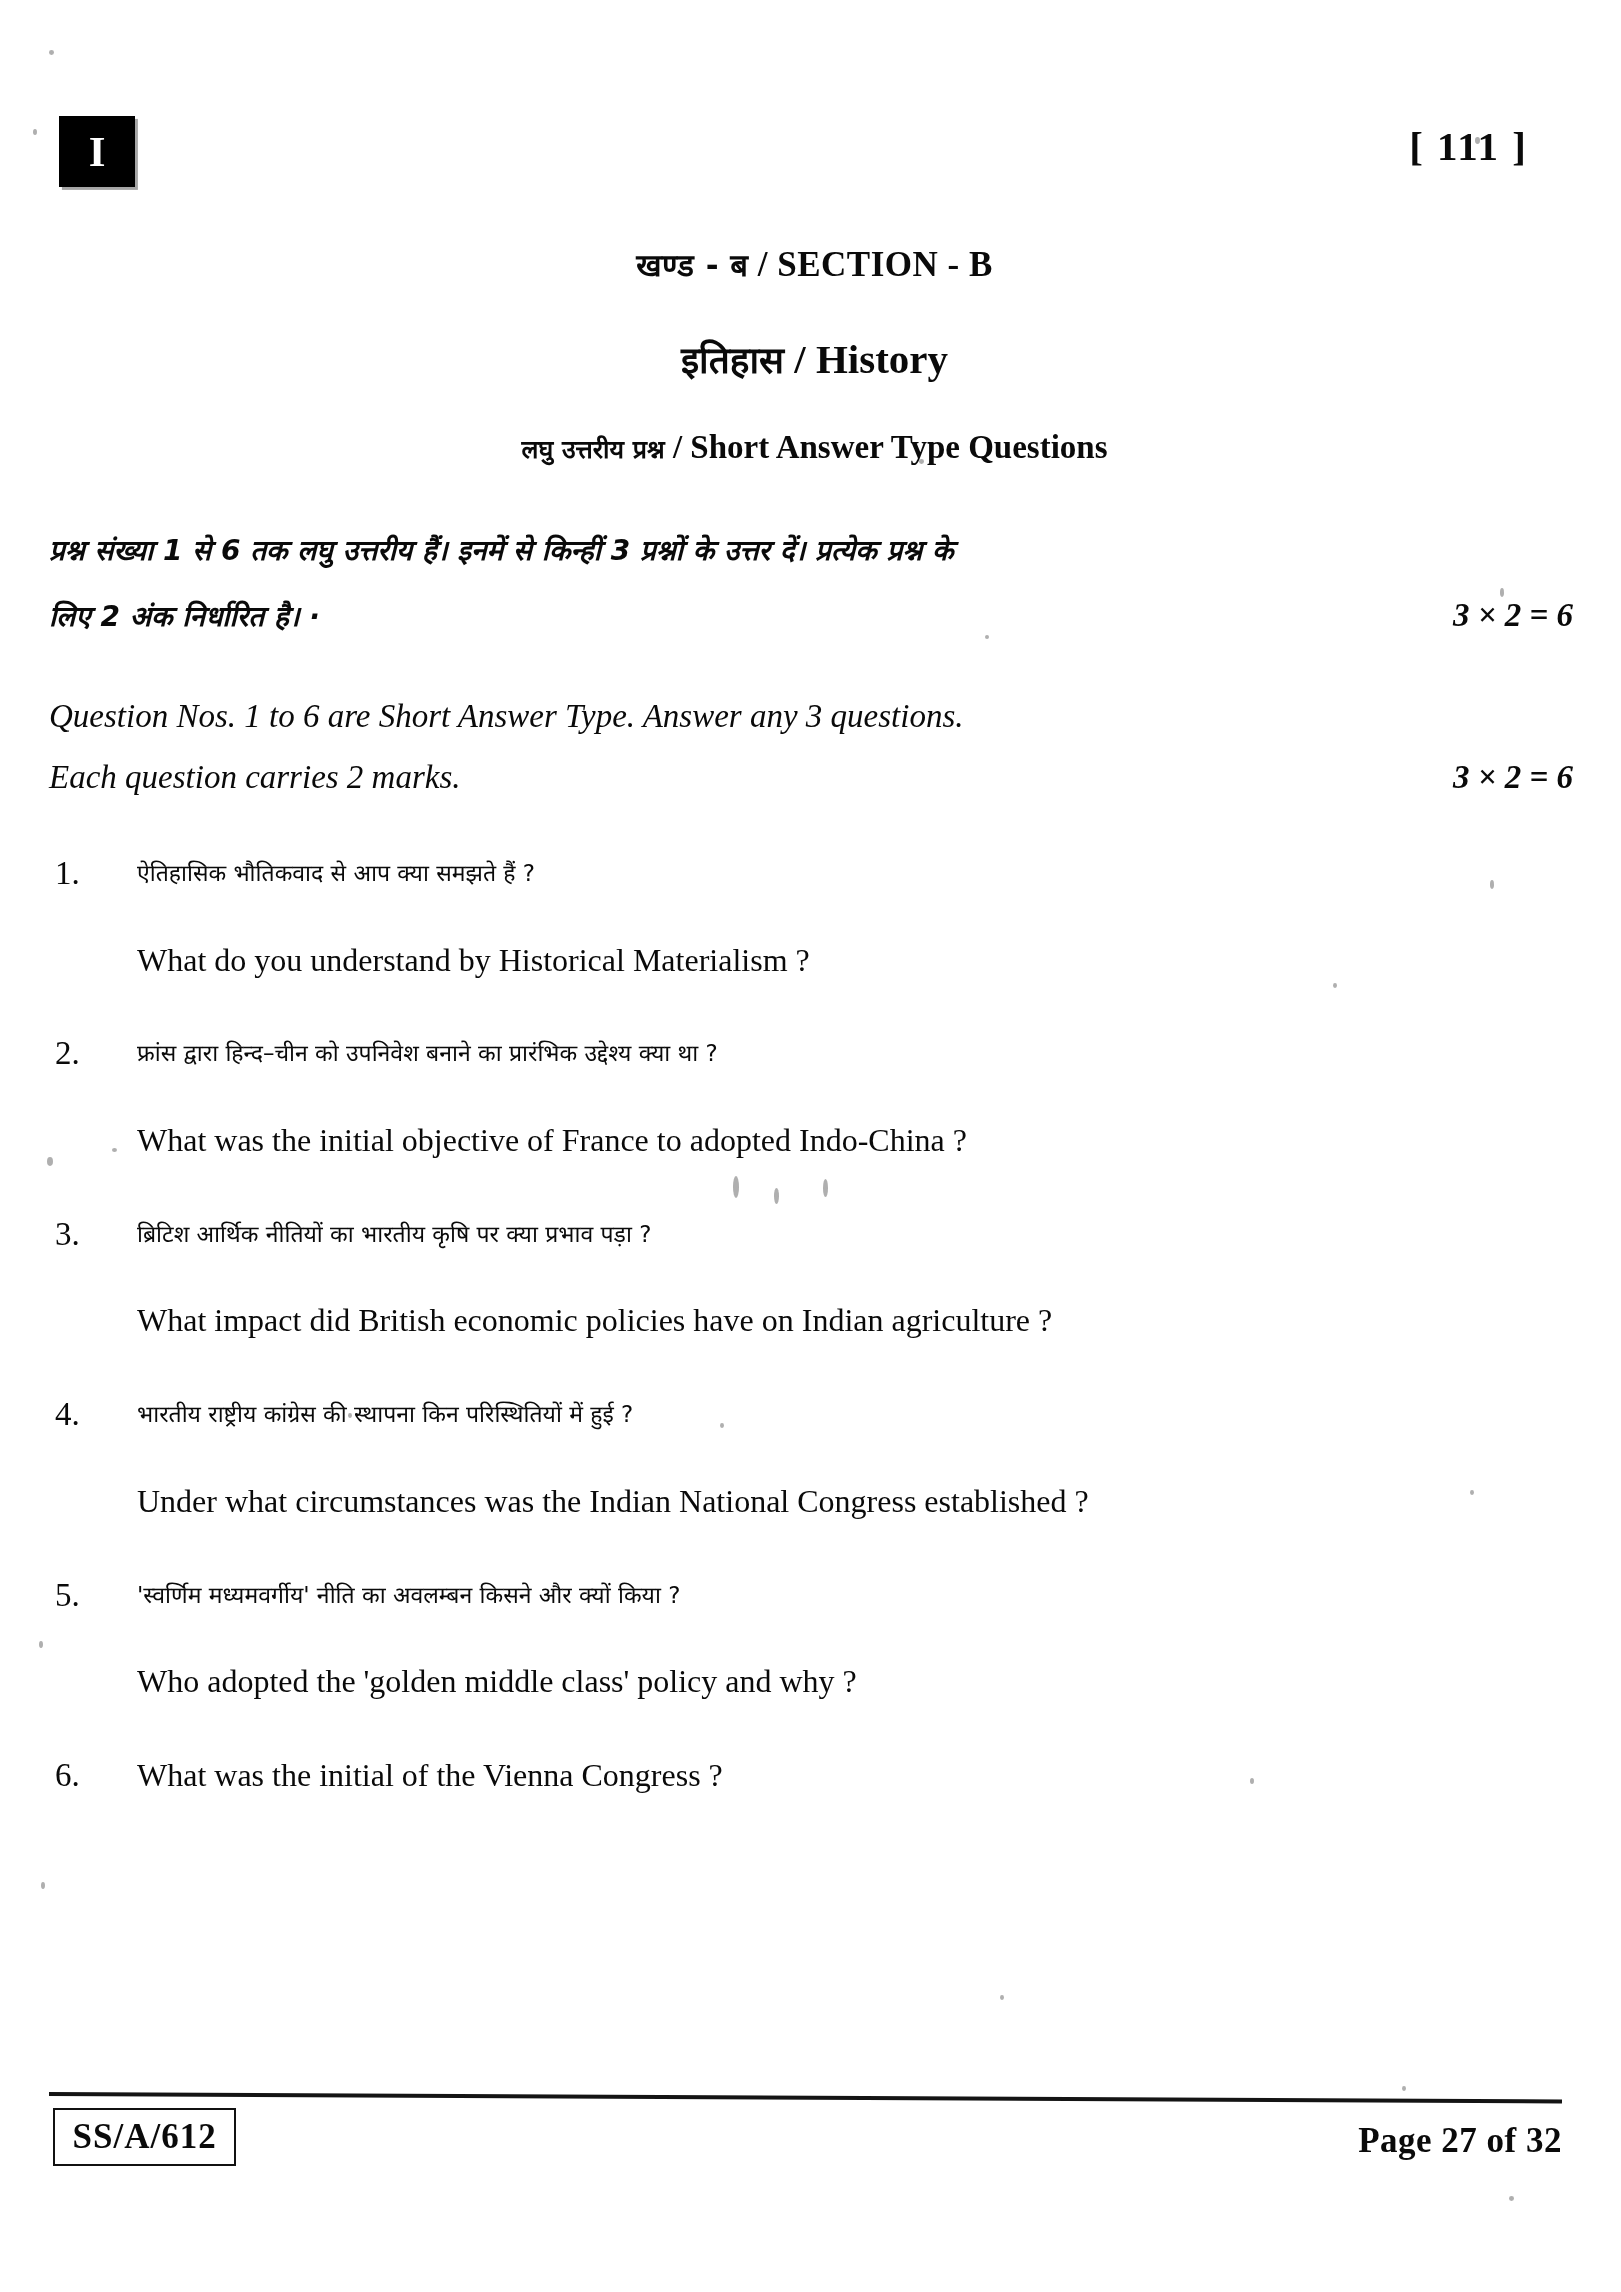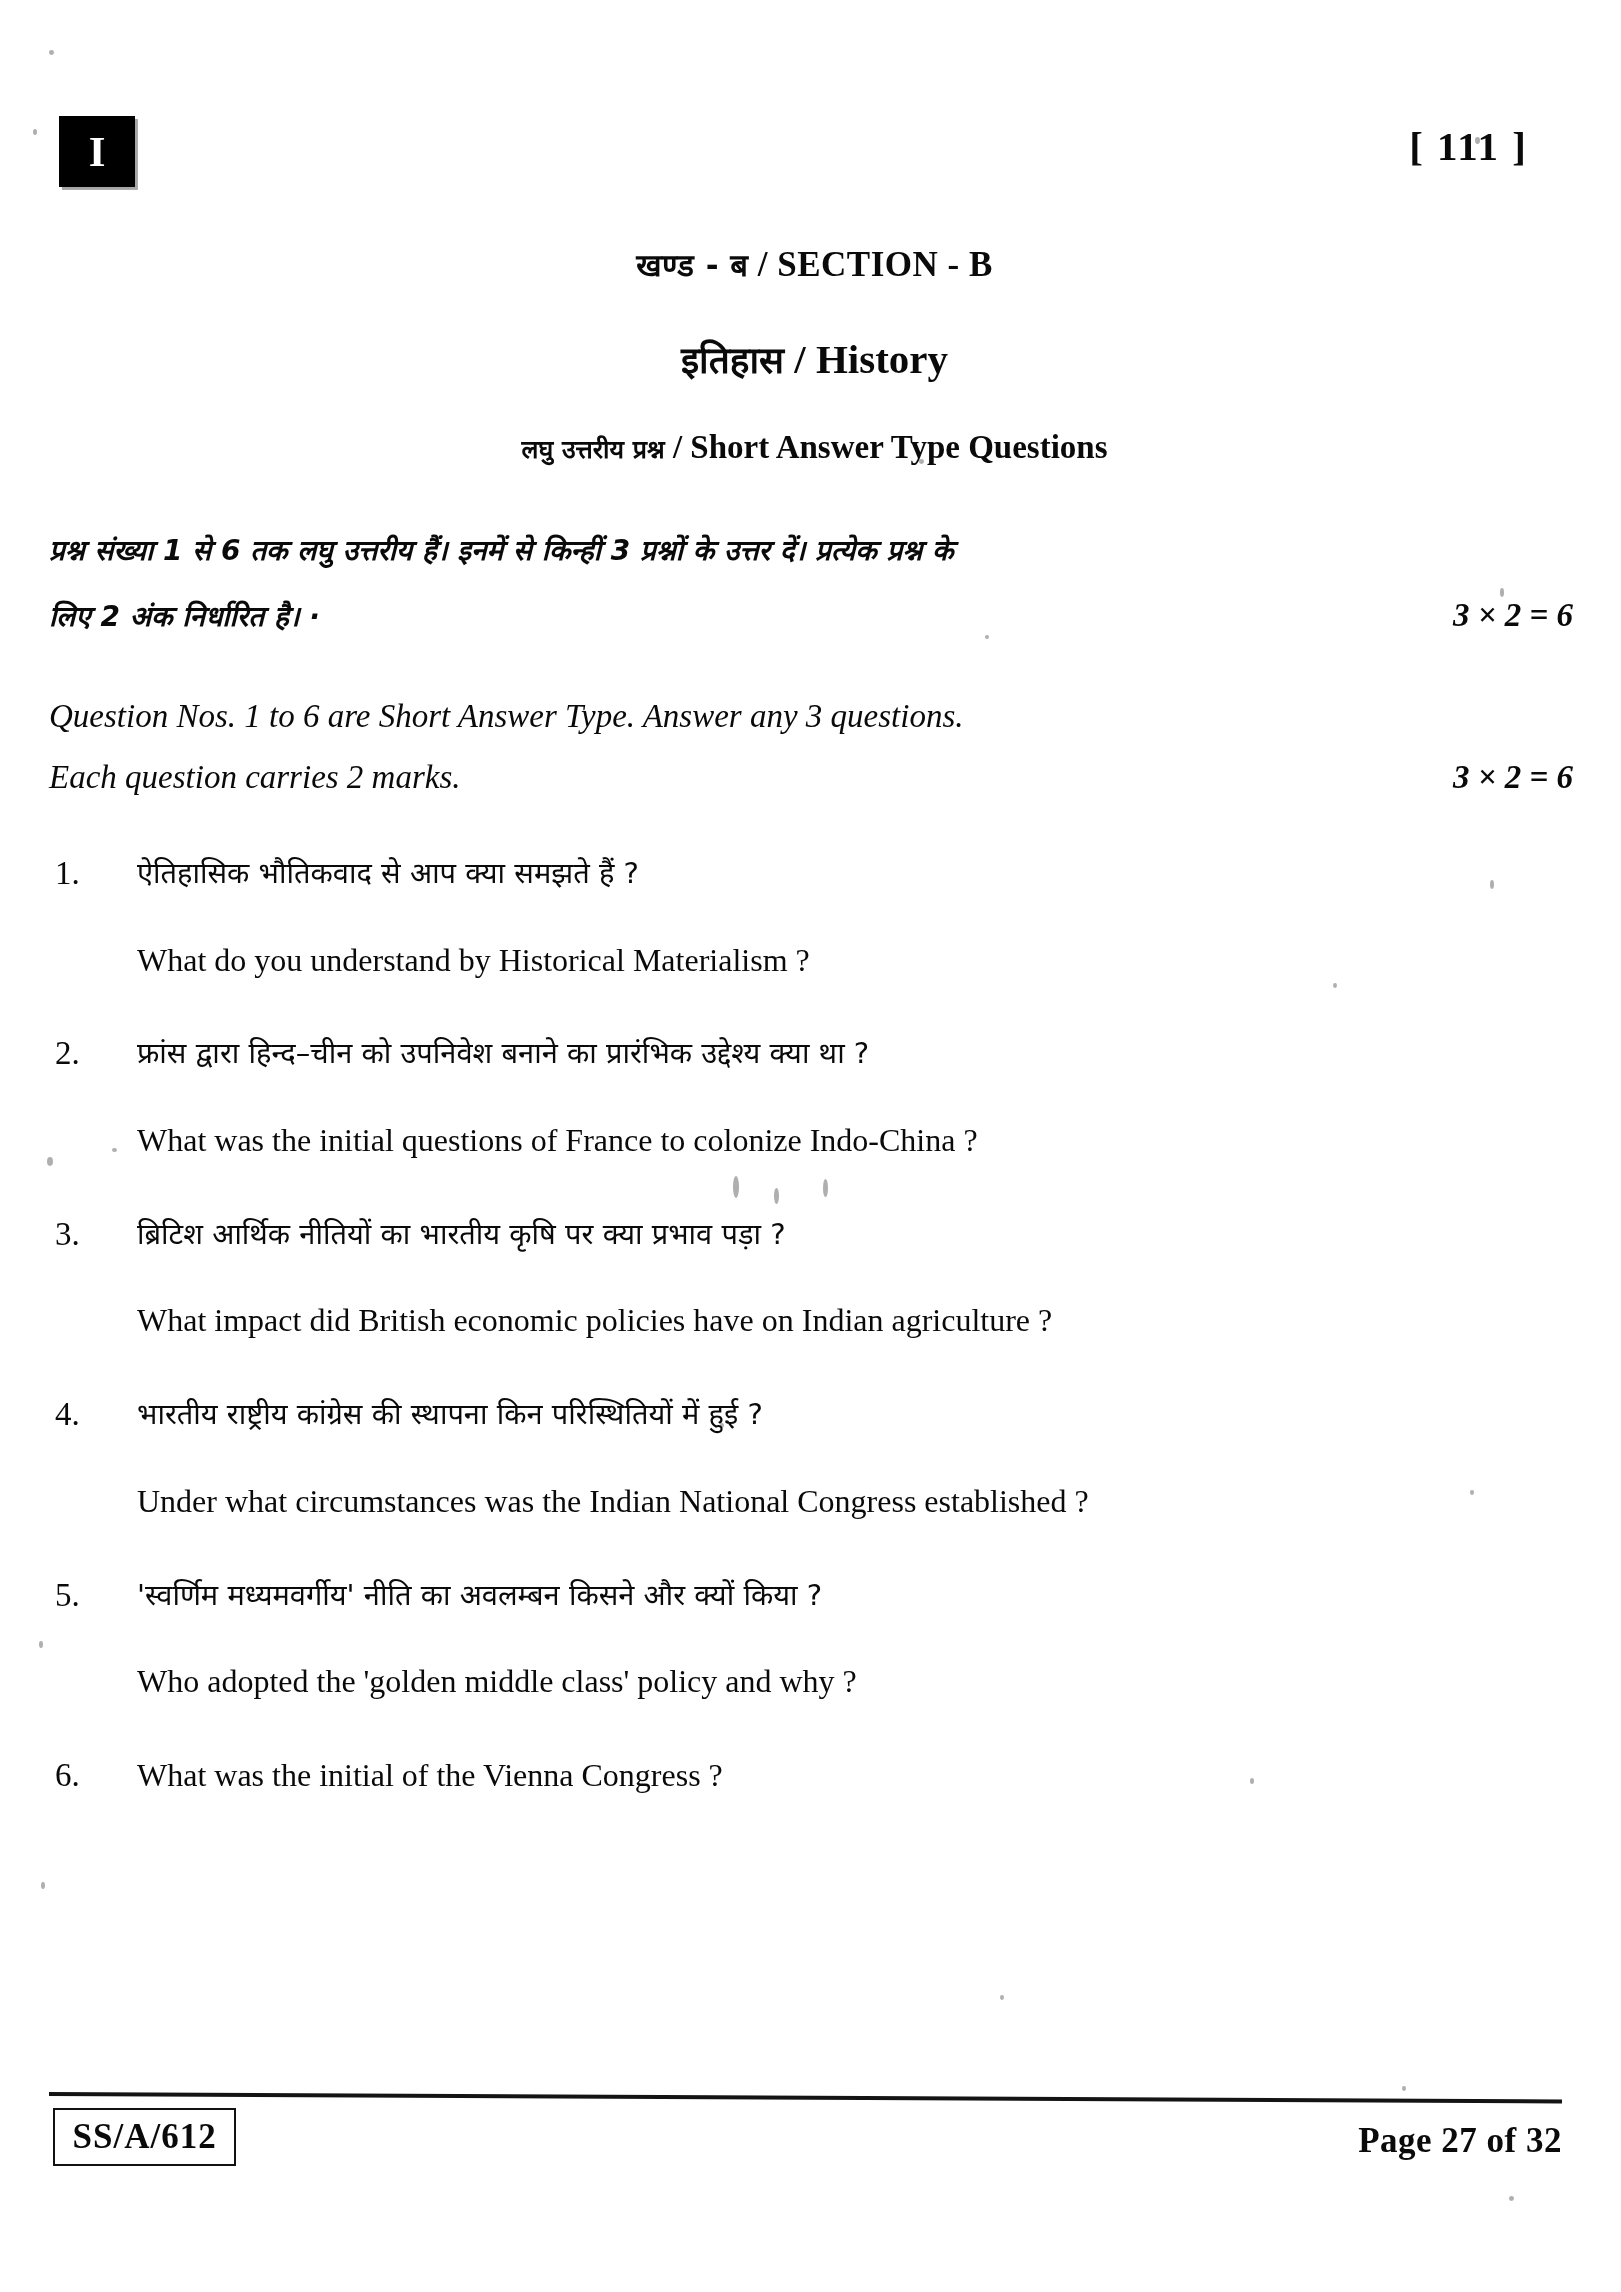--- a/index.html
+++ b/index.html
@@ -144,21 +144,21 @@
     font-size: 33px;
     line-height: 61px;
     padding-left: 5.9px;
     box-sizing: border-box;
   }
   .q-body {
     flex: 1;
   }
   .q-hi {
     font-family: "DejaVu Sans", sans-serif;
-    font-size: 29px;
+    font-size: 23px;
     line-height: 61px;
     margin-bottom: 25.5px;
   }
   .q-en {
     font-size: 32px;
     line-height: 61px;
     text-align: justify;
     text-justify: inter-word;
     margin-bottom: 29px;
   }
@@ -276,21 +276,21 @@
       <div class="q-body">
         <div class="q-hi">ऐतिहासिक भौतिकवाद से आप क्या समझते हैं ?</div>
         <div class="q-en nojust">What do you understand by Historical Materialism ?</div>
       </div>
     </div>
 
     <div class="q">
       <div class="q-num">2.</div>
       <div class="q-body">
         <div class="q-hi">फ्रांस द्वारा हिन्द–चीन को उपनिवेश बनाने का प्रारंभिक उद्देश्य क्या था ?</div>
-        <div class="q-en nojust">What was the initial questions of France to colonize Indo-China ?</div>
+        <div class="q-en nojust">What was the initial objective of France to adopted Indo-China ?</div>
       </div>
     </div>
 
     <div class="q">
       <div class="q-num">3.</div>
       <div class="q-body">
         <div class="q-hi">ब्रिटिश आर्थिक नीतियों का भारतीय कृषि पर क्या प्रभाव पड़ा ?</div>
         <div class="q-en">What impact did British economic policies have on Indian agriculture ?</div>
       </div>
     </div>

